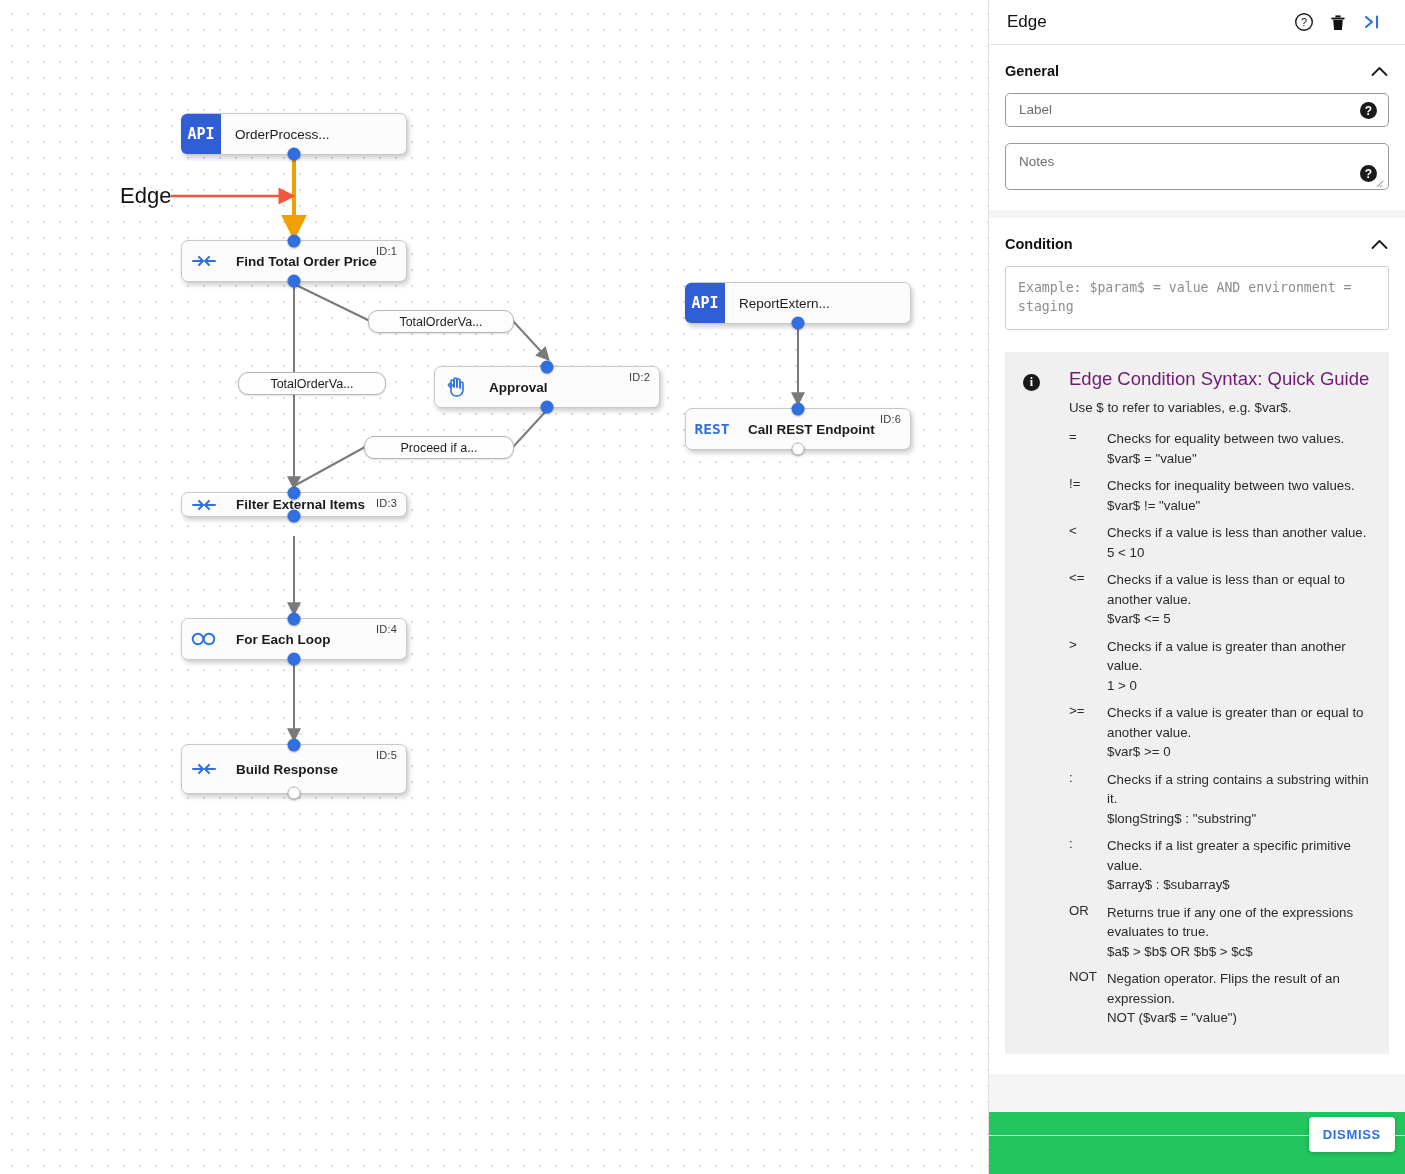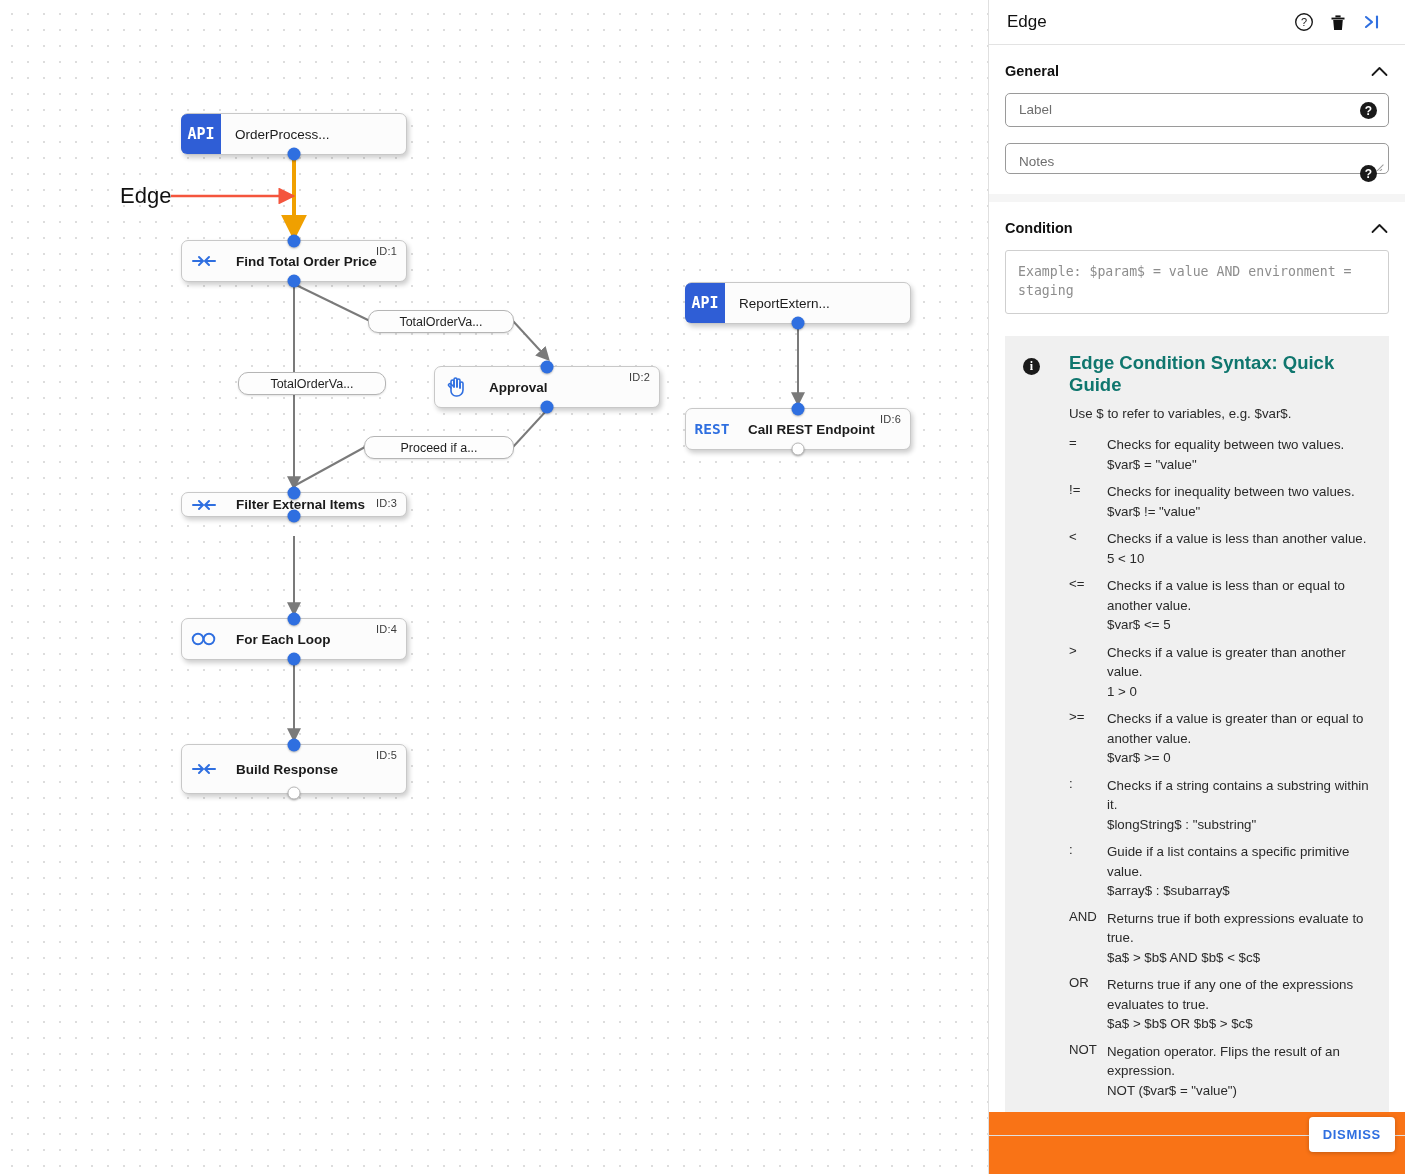--- a/index.html
+++ b/index.html
@@ -141,21 +141,21 @@
   .chev { width: 20px; height: 20px; display: flex; align-items: center; justify-content: center; cursor: pointer; }
 
   .field {
     position: relative;
     border: 1px solid #9a9a9a;
     border-radius: 5px;
     background: #fff;
     display: flex; align-items: center;
   }
   .field.single { height: 34px; }
-  .field.multi { height: 31px; align-items: flex-start; }
+  .field.multi { height: 47px; align-items: flex-start; }
   .field .ftext {
     font-size: 13.5px; color: #6e6e6e;
     padding: 0 40px 0 13px;
     width: 100%;
     line-height: 34px;
   }
   .field.multi .ftext { line-height: 1; padding-top: 11px; }
   .field .qmark {
     position: absolute;
     right: 11px;
@@ -205,35 +205,35 @@
   .guide .info-col { width: 46px; flex: 0 0 auto; padding-top: 6px; }
   .info-dot {
     width: 17px; height: 17px; border-radius: 50%;
     background: #1a1a1a; color: #fff;
     font-size: 12px; font-weight: 700;
     display: flex; align-items: center; justify-content: center;
     font-family: "Liberation Serif", serif;
   }
   .guide h3 {
     margin: 0 0 10px 0;
-    font-size: 18.5px; font-weight: 700; color: #0f766e;
+    font-size: 18.5px; font-weight: 400; color: #701a75;
   }
   .guide .intro { font-size: 13.3px; color: #2a2a2a; margin-bottom: 14px; }
   .op-row { display: flex; margin-bottom: 8px; }
   .op-row .op { width: 38px; flex: 0 0 auto; font-size: 13.2px; color: #2a2a2a; }
   .op-row .op-body { flex: 1 1 auto; }
   .op-row .op-desc { font-size: 13.3px; color: #2a2a2a; line-height: 19.5px; }
   .op-row .op-ex { font-size: 13.3px; color: #2a2a2a; line-height: 19.5px; }
 
   #panel-body { flex: 1 1 auto; overflow: hidden; }
 
   #panel-footer {
     position: relative;
     height: 62px;
-    background: #f97316;
+    background: #22c55e;
     flex: 0 0 auto;
   }
   #panel-footer .divider {
     position: absolute; top: 23px; left: 0; right: 0;
     height: 1px; background: #e0e0e0;
   }
   #dismiss-btn {
     position: absolute;
     right: 10px; top: 5px;
     background: #fff;
@@ -518,29 +518,22 @@
                 <div class="op-row">
                   <div class="op">:</div>
                   <div class="op-body">
                     <div class="op-desc">Checks if a string contains a substring within it.</div>
                     <div class="op-ex">$longString$ : "substring"</div>
                   </div>
                 </div>
                 <div class="op-row">
                   <div class="op">:</div>
                   <div class="op-body">
-                    <div class="op-desc">Guide if a list contains a specific primitive value.</div>
+                    <div class="op-desc">Checks if a list greater a specific primitive value.</div>
                     <div class="op-ex">$array$ : $subarray$</div>
-                  </div>
-                </div>
-                <div class="op-row">
-                  <div class="op">AND</div>
-                  <div class="op-body">
-                    <div class="op-desc">Returns true if both expressions evaluate to true.</div>
-                    <div class="op-ex">$a$ &gt; $b$ AND $b$ &lt; $c$</div>
                   </div>
                 </div>
                 <div class="op-row">
                   <div class="op">OR</div>
                   <div class="op-body">
                     <div class="op-desc">Returns true if any one of the expressions evaluates to true.</div>
                     <div class="op-ex">$a$ &gt; $b$ OR $b$ &gt; $c$</div>
                   </div>
                 </div>
                 <div class="op-row">

